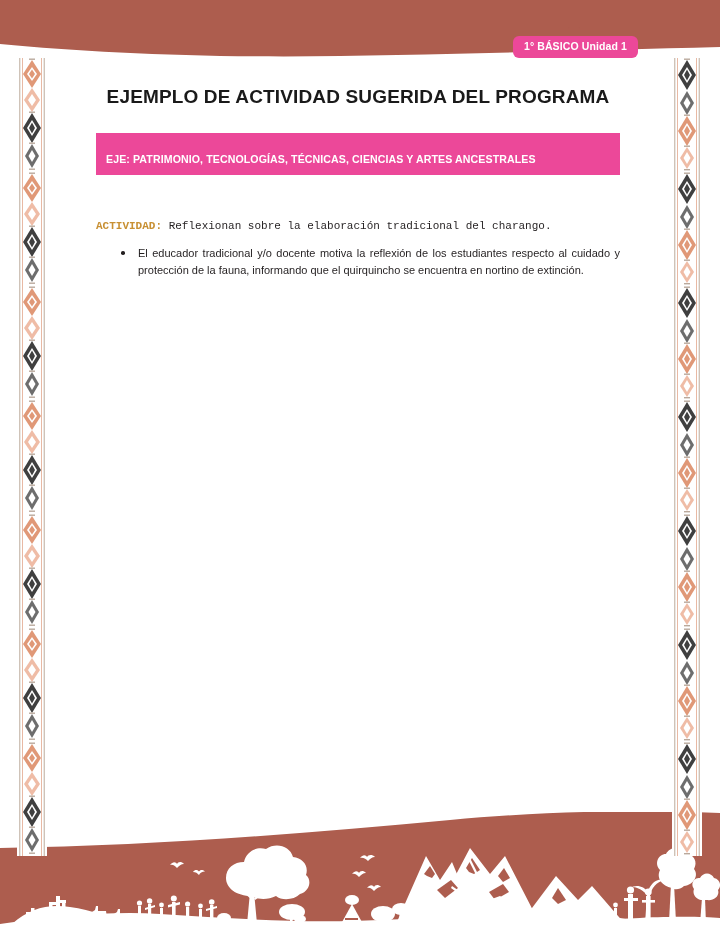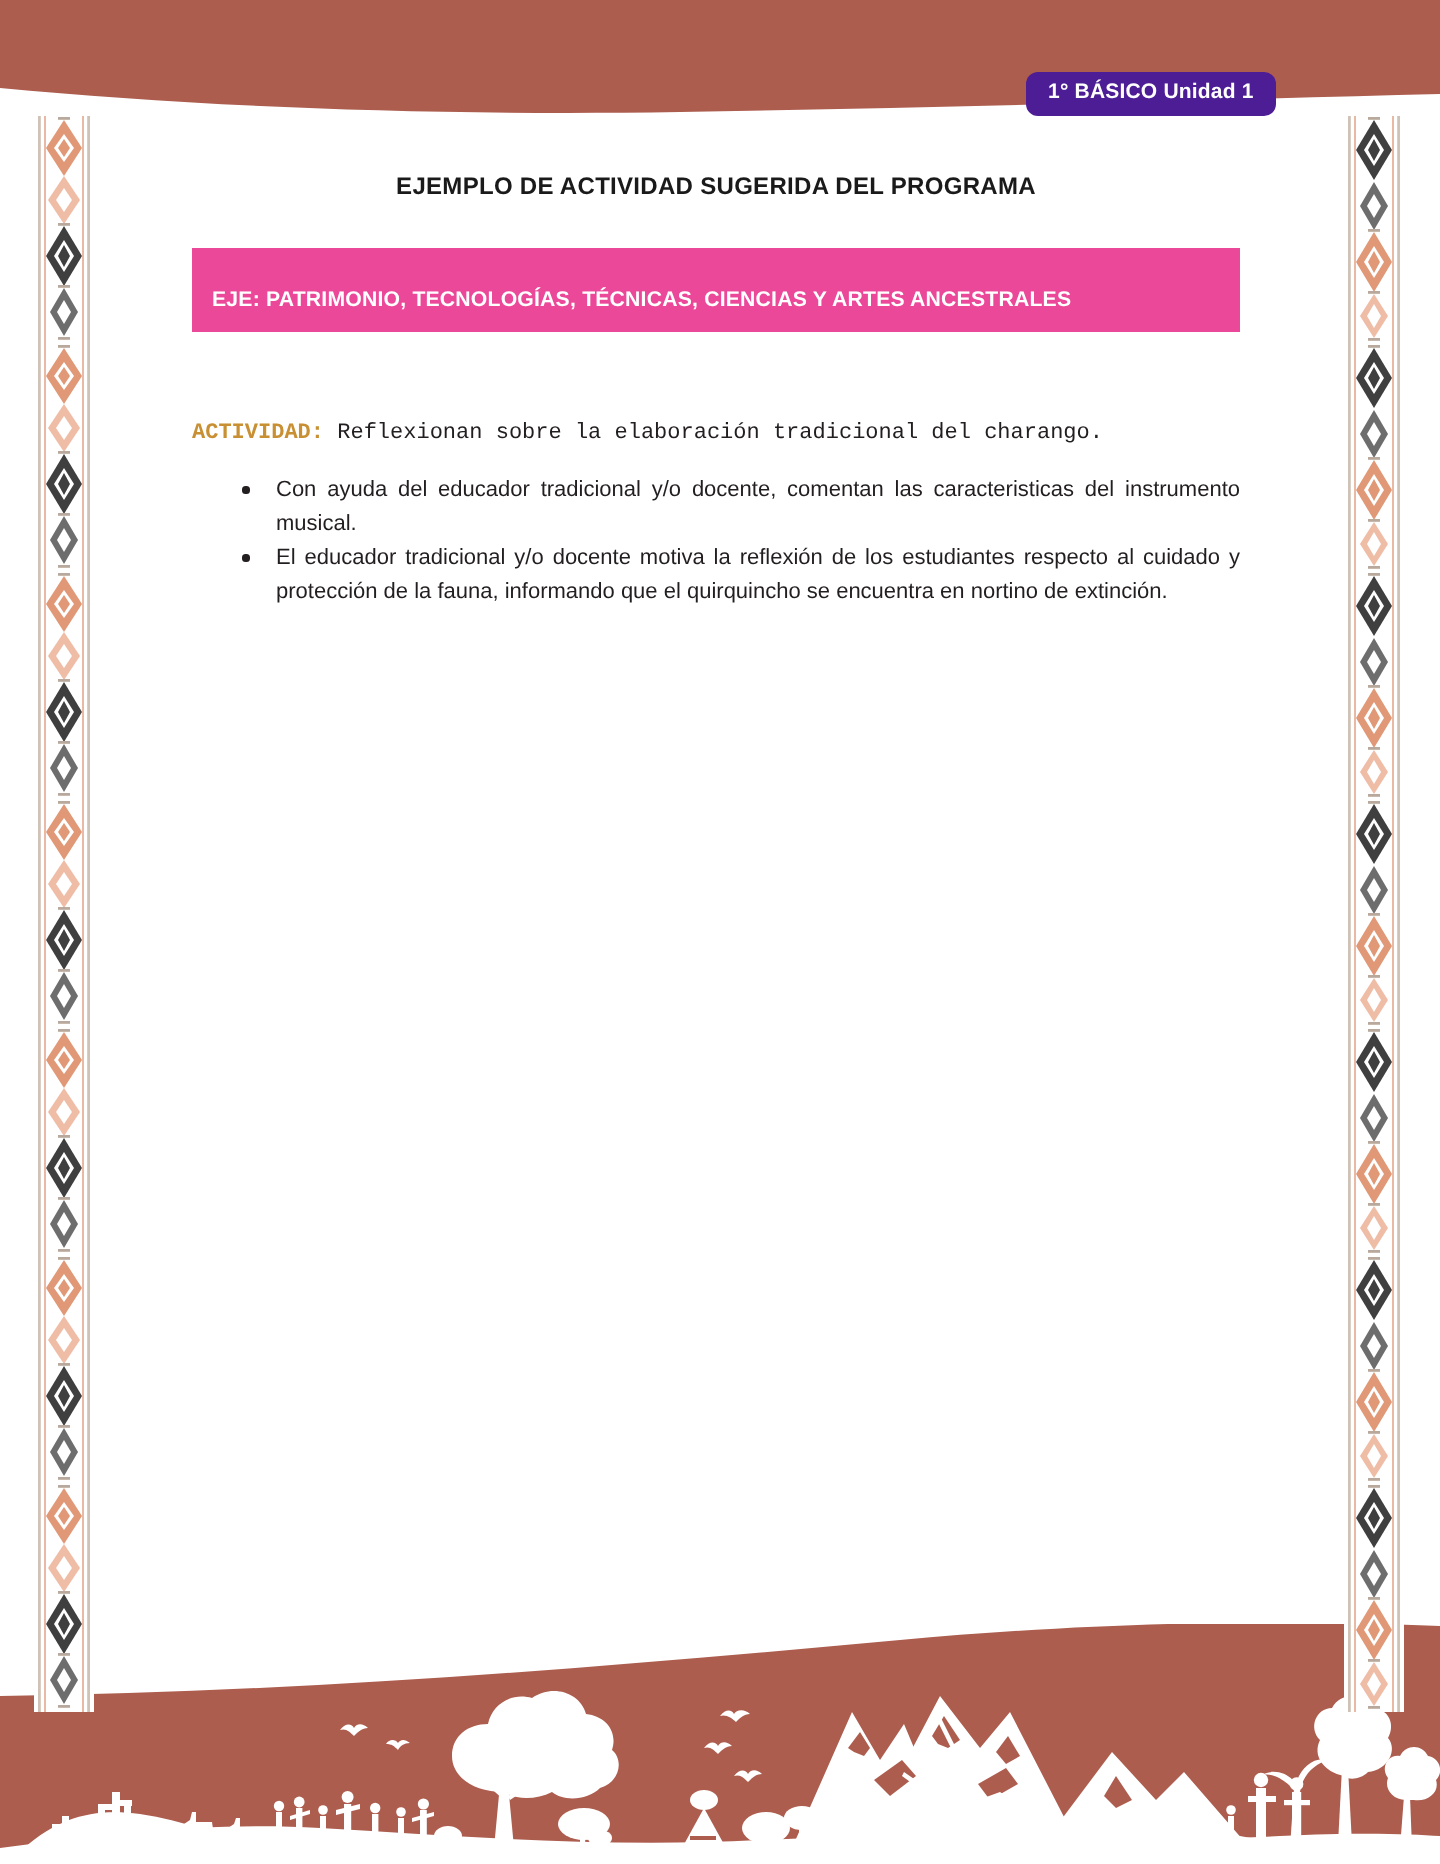--- a/index.html
+++ b/index.html
@@ -44,21 +44,21 @@
     position: absolute;
     top: -9px;
     left: 55px;
     width: 12px;
     height: 11px;
     background: #AD5D4E;
     border-radius: 2px 2px 0 0;
   }
   .badge {
     position: relative;
-    background: #4c1d95;
+    background: #ec4899;
     color: #ffffff;
     font-size: 10.5px;
     font-weight: 600;
     letter-spacing: 0.1px;
     padding: 5px 11px 6px 11px;
     border-radius: 6px;
     white-space: nowrap;
     line-height: 1;
   }
 
@@ -77,21 +77,21 @@
   .content {
     position: absolute;
     left: 96px;
     top: 80px;
     width: 524px;
     z-index: 5;
   }
 
   .doc-title {
     text-align: center;
-    font-size: 12px;
+    font-size: 19px;
     font-weight: bold;
     color: #1a1a1a;
     letter-spacing: 0.15px;
     margin: 6px 0 0 0;
     line-height: 1.2;
   }
 
   .eje-bar {
     margin-top: 24px;
     background: #ec4899;
@@ -256,21 +256,20 @@
 
     <div class="eje-bar">EJE: PATRIMONIO, TECNOLOGÍAS, TÉCNICAS, CIENCIAS Y ARTES ANCESTRALES</div>
 
     <p class="actividad-line">
       <span class="actividad-label">ACTIVIDAD:</span>
       <span>Reflexionan sobre la elaboración tradicional del charango.</span>
     </p>
 
 
     <ul class="bullets">
-      <li class="nojust">Con ayuda del educador tradicional y/o docente, comentan las caracteristicas del instrumento musical.</li>
       <li>El educador tradicional y/o docente motiva la reflexión de los estudiantes respecto al cuidado y protección de la fauna, informando que el quirquincho se encuentra en nortino de extinción.</li>
     </ul>
 
   </div>
 
   <svg class="bottom-band" viewBox="0 0 720 120" preserveAspectRatio="none">
 
     <path d="M0,36 C150,34 300,22 450,8 C560,-2 650,-2 720,1 L720,120 L0,120 Z" fill="#AD5D4E"></path>
 
     <path d="M0,112 C60,104 110,99 160,102 C230,106 300,112 380,108

